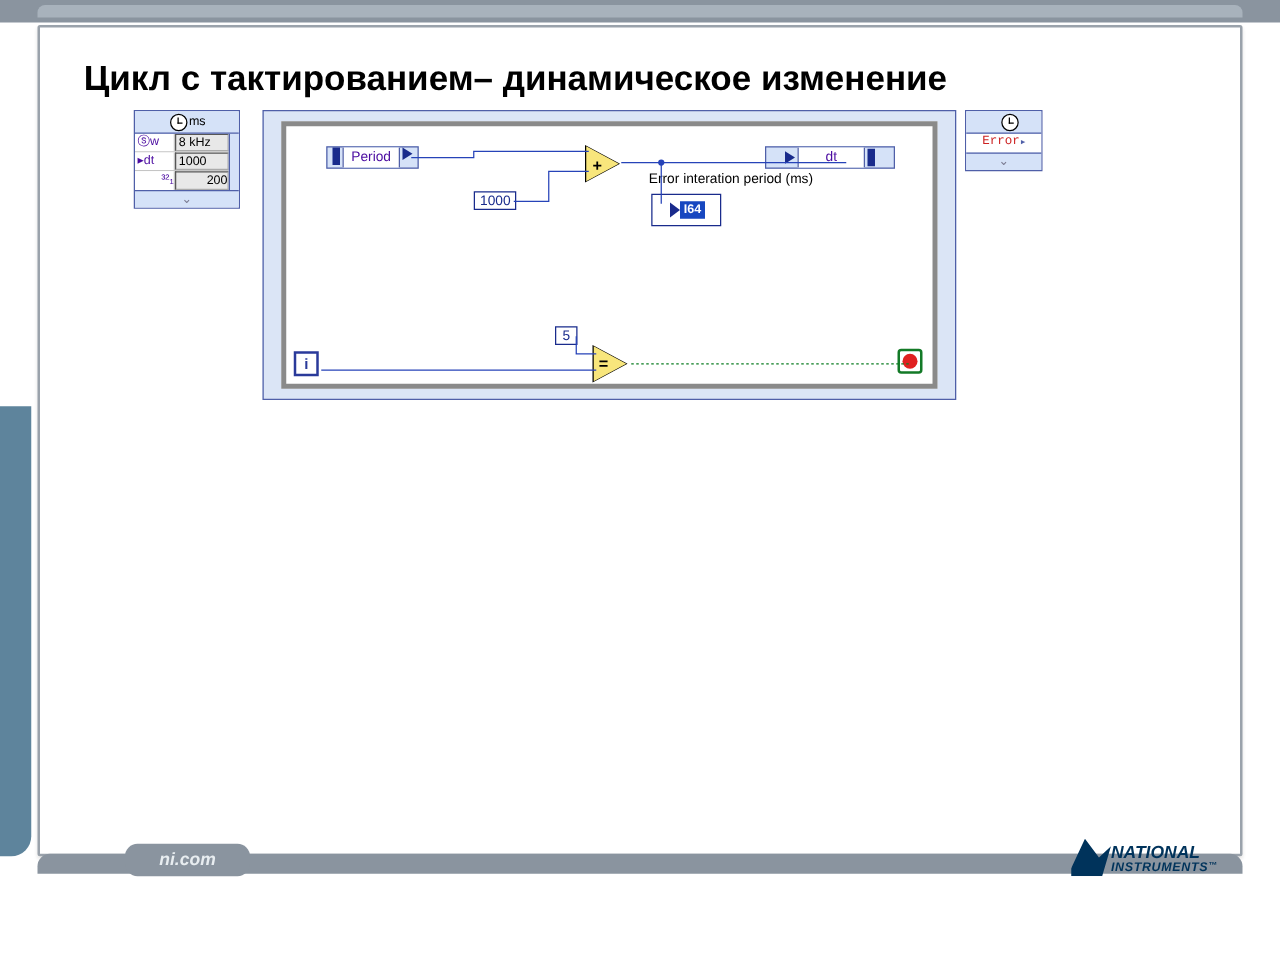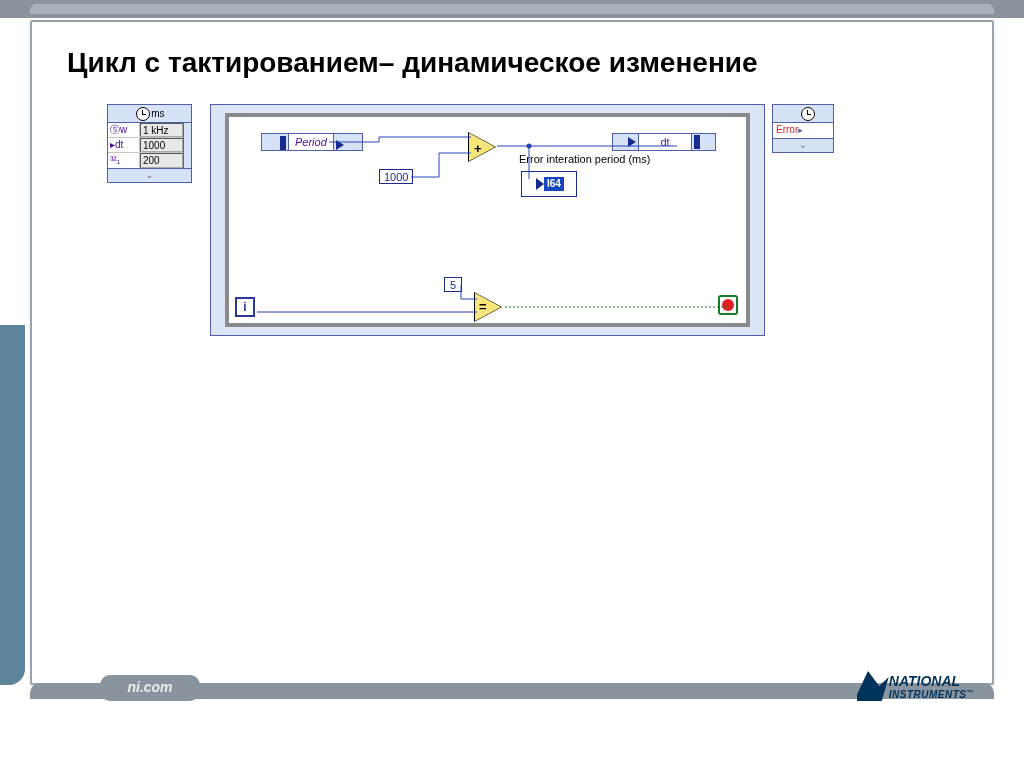--- a/index.html
+++ b/index.html
@@ -34,21 +34,21 @@
     background: #fff;
     border: 2px solid #9aa2ab;
     border-radius: 2px;
     box-shadow: 0 2px 3px rgba(0,0,0,0.1);
     padding: 25px 35px 20px 35px;
   }
   .slide-title {
     font-size: 28px;
     font-weight: bold;
     color: #000;
-    margin-bottom: 25px;
+    margin-bottom: 9px;
   }
   .slide-subtitle {
     font-size: 20px;
     color: #000;
     line-height: 1.3;
     margin-bottom: 40px;
     max-width: 860px;
   }
   .diagram-area {
     position: relative;
@@ -88,21 +88,21 @@
     width:4px; height:1px; background:#000;
   }
   .ln-row {
     display: flex;
     height: 15px;
     font-size: 10px;
     line-height: 14px;
     background: #fff;
     border-bottom: 1px solid #c5c5c5;
   }
-  .ln-row:last-of-type { border-bottom: none; }
+  .ln-row:last-of-type { border-bottom: none; text-align: right; }
   .ln-label {
     width: 32px;
     color: #4a0aa0;
     padding-left: 2px;
     border-right: 1px solid #c5c5c5;
   }
   .ln-val {
     flex: 1;
     background: #e8e8e8;
     border: 1px inset #aaa;
@@ -134,27 +134,26 @@
   }
   .loop-inner {
     position: absolute;
     left: 14px; right: 14px; top: 8px; bottom: 8px;
     background: #fff;
     border: 4px solid #8a8a8a;
   }
   .period-box {
     position: absolute;
     left: 32px; top: 16px;
-    display: flex; align-items:flex-end;
+    display: flex; align-items:flex-start;
     border: 1px solid #4f5fa8;
     background: #d5e2f8;
     height: 18px;
     font-size: 11px;
-    padding: 0 18px;
-    font-style: italic;
+    padding: 0 4px;
   }
   .period-box .lbl {
     background: #fff; padding: 0 6px;
     border-left:1px solid #4f5fa8;
     border-right:1px solid #4f5fa8;
     color: #4a0aa0;
     height:16px; line-height:16px;
     margin: 0 2px;
   }
   .blue-dark { width:6px;height:14px;background:#192b8c; }
@@ -277,21 +276,21 @@
 
   .right-node {
     position: absolute;
     left: 665px; top: 0;
     width: 62px;
     border: 1px solid #4f5fa8;
   }
   .rn-row {
     background:#fff; font-size:10px; color:#c22;
     padding-left:3px; height:15px; line-height:14px;
-    display:flex; justify-content:flex-start;
+    display:flex; justify-content:center;font-family:Liberation Mono, monospace;
   }
   .rn-row span.tri{ color:#4f5fa8; font-size:9px; padding-right:2px; }
 
   .left-sidecol {
     position:absolute; left:0; top:20px; width:25px; height:665px;
     display:flex; align-items:flex-end;
   }
   .left-sidecol div{
     width:25px; height:360px; background:#5e849c;
     border-radius: 0 0 16px 0;
@@ -356,21 +355,21 @@
 
     <div class="left-node">
       <div class="ln-head">
         <span class="ln-clock"></span>
         &nbsp;&nbsp;&nbsp;&nbsp;&nbsp;&nbsp;<span>ms</span>
       </div>
       <div class="ln-body">
         <div class="ln-rows">
           <div class="ln-row">
             <div class="ln-label">ⓢw</div>
-            <div class="ln-val">1 kHz</div>
+            <div class="ln-val">8 kHz</div>
           </div>
           <div class="ln-row">
             <div class="ln-label">▸dt</div>
             <div class="ln-val">1000</div>
           </div>
           <div class="ln-row">
             <div class="ln-label">³²₁</div>
             <div class="ln-val">200</div>
           </div>
         </div>

